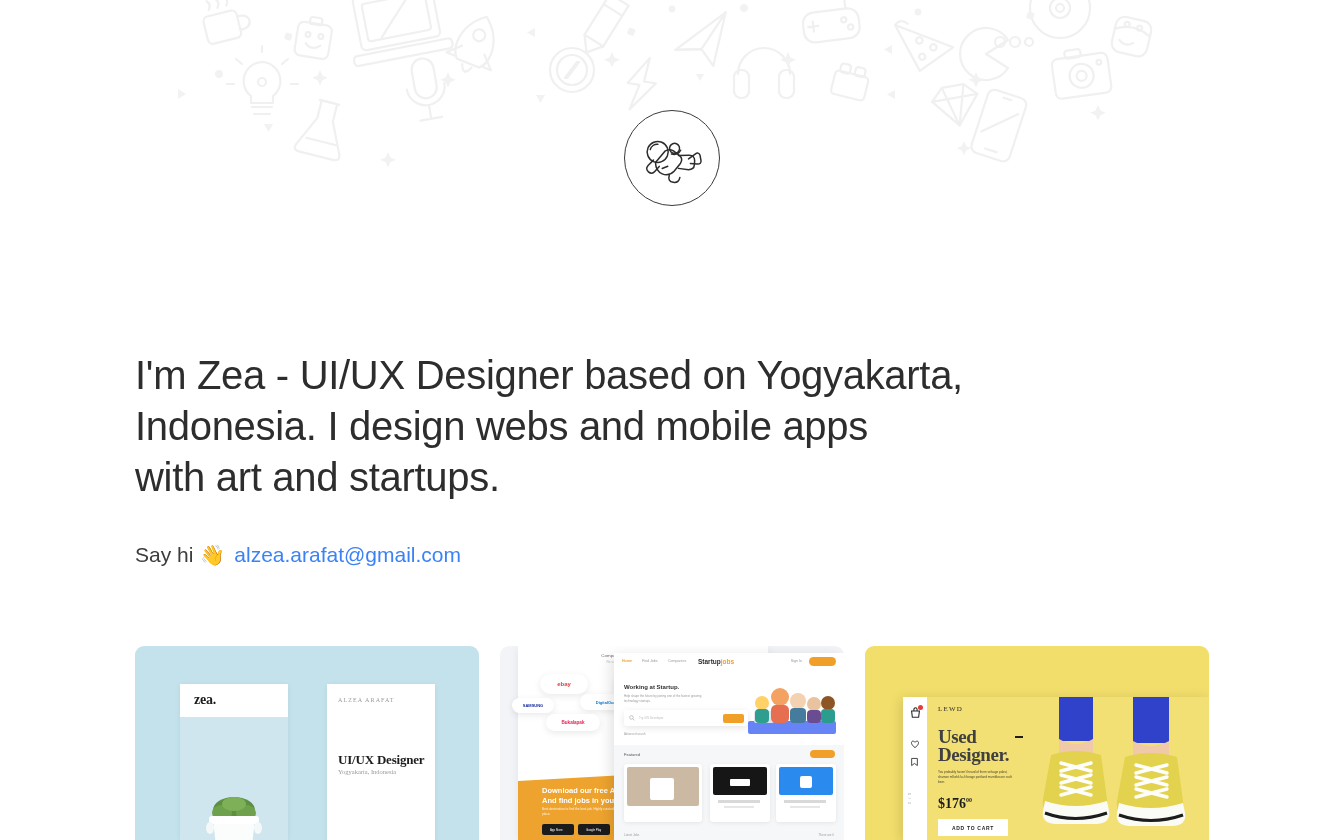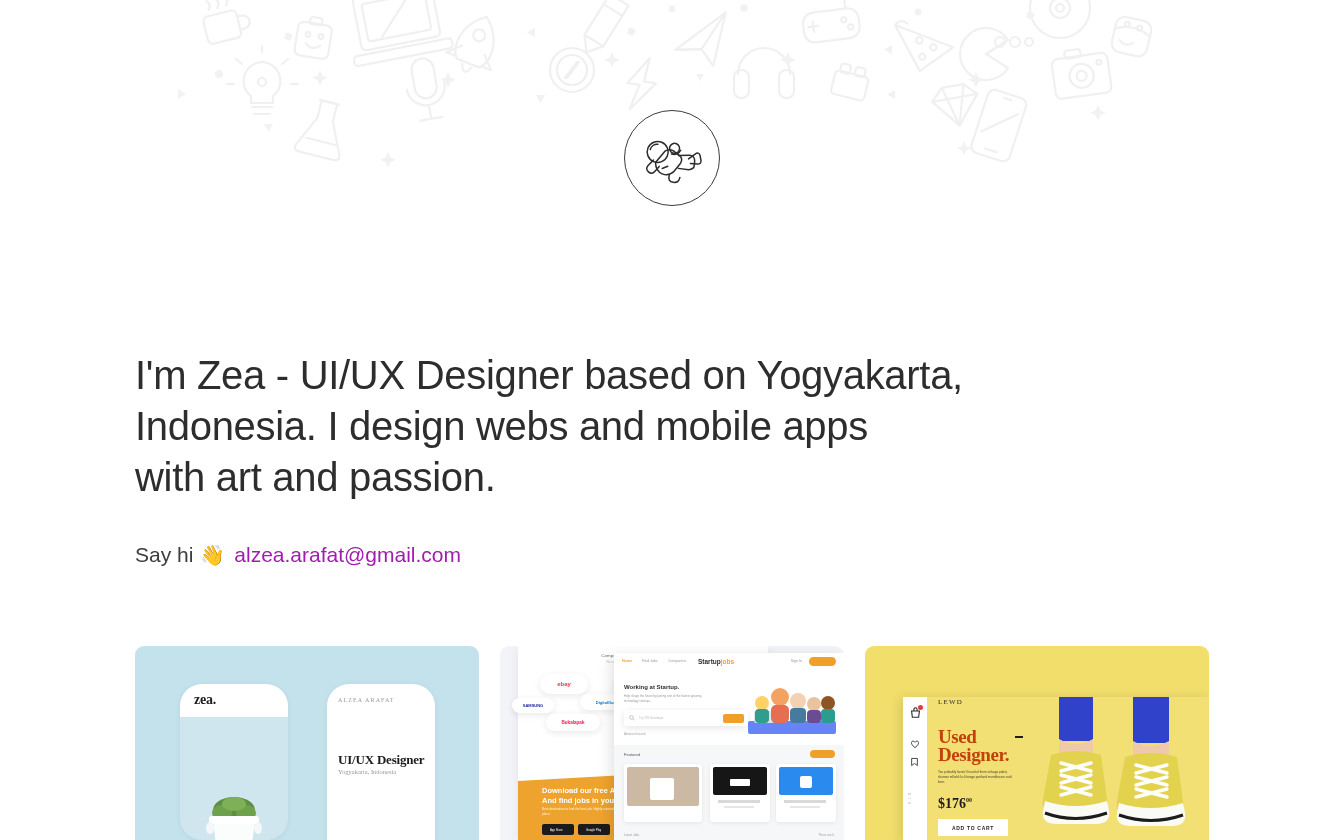--- a/index.html
+++ b/index.html
@@ -40,40 +40,39 @@
   }
   .headline .l3 { display: block; }
 
   
   .sayhi {
     position: absolute; left: 135px; top: 541px;
     font-size: 21px; line-height: 28px; color: #3d3d3d;
     display: flex; align-items: center; gap: 0;
   }
   .sayhi .wave { font-size: 20px; margin: 0 9px 0 7px; }
-  .sayhi .mail { color: #a21caf; text-decoration: none; text-align: right; }
+  .sayhi .mail { color: #3b82f6; text-decoration: none; text-align: right; }
 
   
   .cards {
     position: absolute; left: 135px; top: 646px;
     width: 1075px; height: 194px;
     display: flex; gap: 21px;
   }
   .card {
     position: relative; width: 344px; height: 194px;
     border-radius: 9px 9px 0 0; overflow: hidden;
     flex: 0 0 344px;
   }
 
   
   .c1 { background: #c3e2ec; }
   .c1 .bc {
     position: absolute; background: #ffffff;
     box-shadow: 0 1px 6px rgba(0,0,0,.06);
-    border-radius: 22px;
   }
   .c1 .bc-left { left: 45px; top: 38px; width: 108px; height: 156px; background: linear-gradient(#ffffff 0 33px, #cfe6ee 33px 100%); }
   .c1 .bc-left .logo {
     position: absolute; left: 14px; top: 8px;
     font-family: "Liberation Serif", serif; font-weight: 700;
     font-size: 14px; color: #1c1c1c; letter-spacing: -.2px;
   }
   .c1 .pot { position: absolute; left: 50%; bottom: -6px; transform: translateX(-50%); }
   .c1 .bc-right { left: 192px; top: 38px; width: 108px; height: 180px; }
   .c1 .bc-right .kicker {
@@ -156,28 +155,28 @@
   .c2 .tile { position: absolute; top: 19px; background: #fff; border-radius: 3px; box-shadow: 0 1px 4px rgba(0,0,0,.08); }
 
   
   .c3 { background: #f2de6b; }
   .c3 .browser {
     position: absolute; left: 38px; top: 51px; width: 306px; height: 143px;
     background: #f3e074; box-shadow: -2px 2px 12px rgba(0,0,0,.13);
   }
   .c3 .railbar { position: absolute; left: 0; top: 0; width: 24px; height: 143px; background: #ffffff; }
   .c3 .brand3 {
-    position: absolute; left: 35px; top: 1px;
+    position: absolute; left: 35px; top: 8px;
     font-family: "Liberation Serif", serif; font-size: 7px;
     letter-spacing: 1.2px; color: #2a2a2a;
   }
   .c3 .h1 {
     position: absolute; left: 35px; top: 31px;
     font-family: "Liberation Serif", serif; font-weight: 700;
-    font-size: 19px; line-height: 18px; color: #c2410c; letter-spacing: -.4px;
+    font-size: 19px; line-height: 18px; color: #404040; letter-spacing: -.4px;
   }
   .c3 .rule { position: absolute; left: 112px; top: 39px; width: 34px; height: 2px; background: #1e1e1e; }
   .c3 .p {
     position: absolute; left: 35px; top: 73px; width: 80px;
     font-size: 3.1px; line-height: 5.2px; color: #4a4430;
   }
   .c3 .price {
     position: absolute; left: 35px; top: 99px;
     font-family: "Liberation Serif", serif; font-weight: 700;
     font-size: 14px; color: #1e1e1e;
@@ -384,21 +383,21 @@
           <path d="M46 38 l8 -2 q4 -1 4 3 l-1 5 q-1 4 -5 2 l-6 -3"></path>
           <path d="M22 46 q-4 5 1 8 q5 3 8 -2"></path>
         </g>
       </svg>
     </div>
   </div>
 
   <h1 class="headline">
     <span>I'm Zea - UI/UX Designer based on Yogyakarta, Indonesia. I</span>
     <span>design webs and mobile apps</span>
-    <span class="l3">with art and passion.</span>
+    <span class="l3">with art and startups.</span>
   </h1>
 
   <div class="sayhi">
     <span>Say hi</span>
     <span class="wave">👋</span>
     <a class="mail" href="#">alzea.arafat@gmail.com</a>
   </div>
 
   <div class="cards">
 

